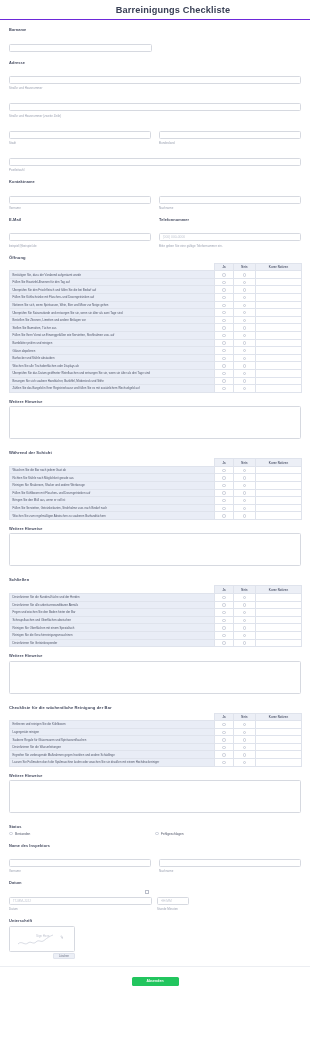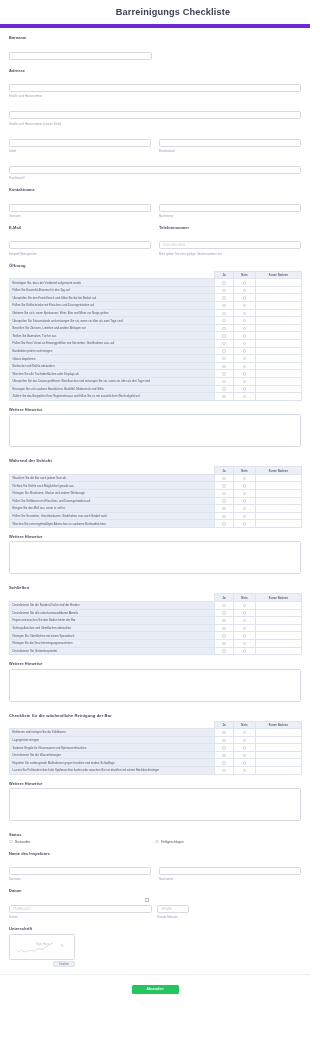--- a/index.html
+++ b/index.html
@@ -8,23 +8,23 @@
     width:310px; height:1060px;
     background:#ffffff;
     font-family:"Liberation Sans", sans-serif;
     color:#3d4459;
     overflow:hidden;
   }
   .page { width:310px; }
 
   
   .form-header {
-    height:28px;
+    height:20px;
     display:flex; align-items:center; justify-content:center;
-    border-bottom:4px solid #6d28d9;
+    border-bottom:1px solid #6d28d9;
     padding-left:36px;
   }
   .form-title {
     font-size:9.2px; font-weight:700; letter-spacing:.15px;
     color:#3b4257;
   }
 
   .body-wrap { padding:7px 9px 0 9px; }
 
   

